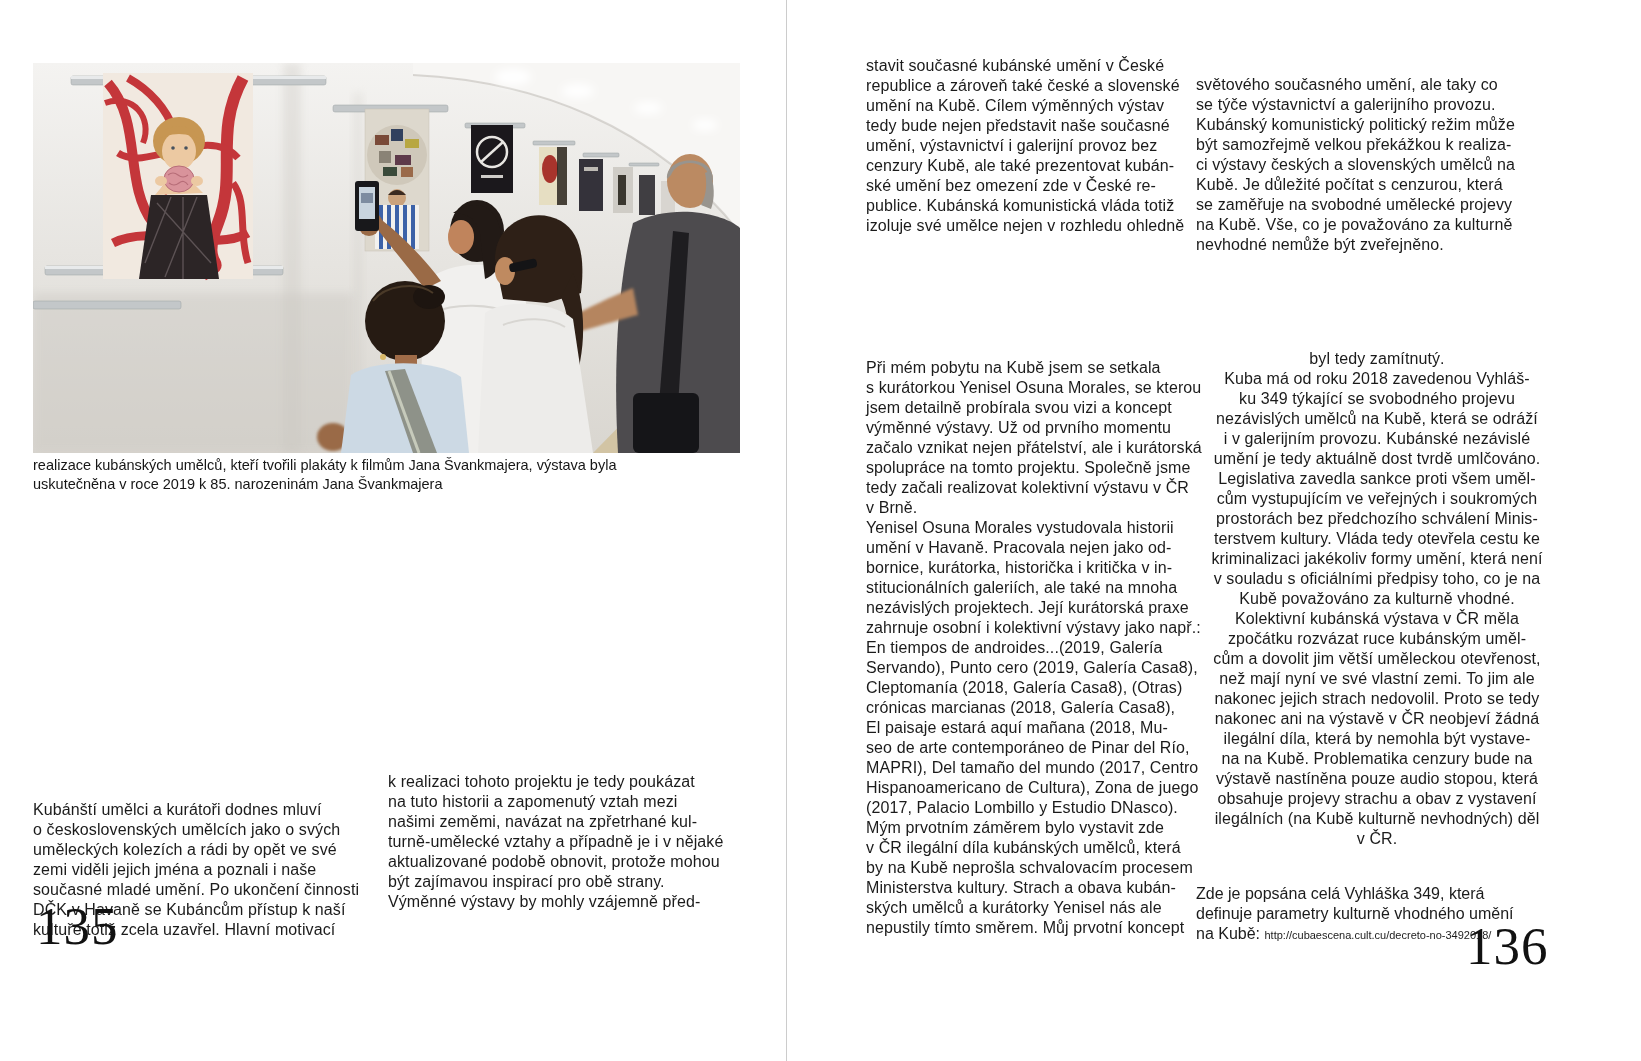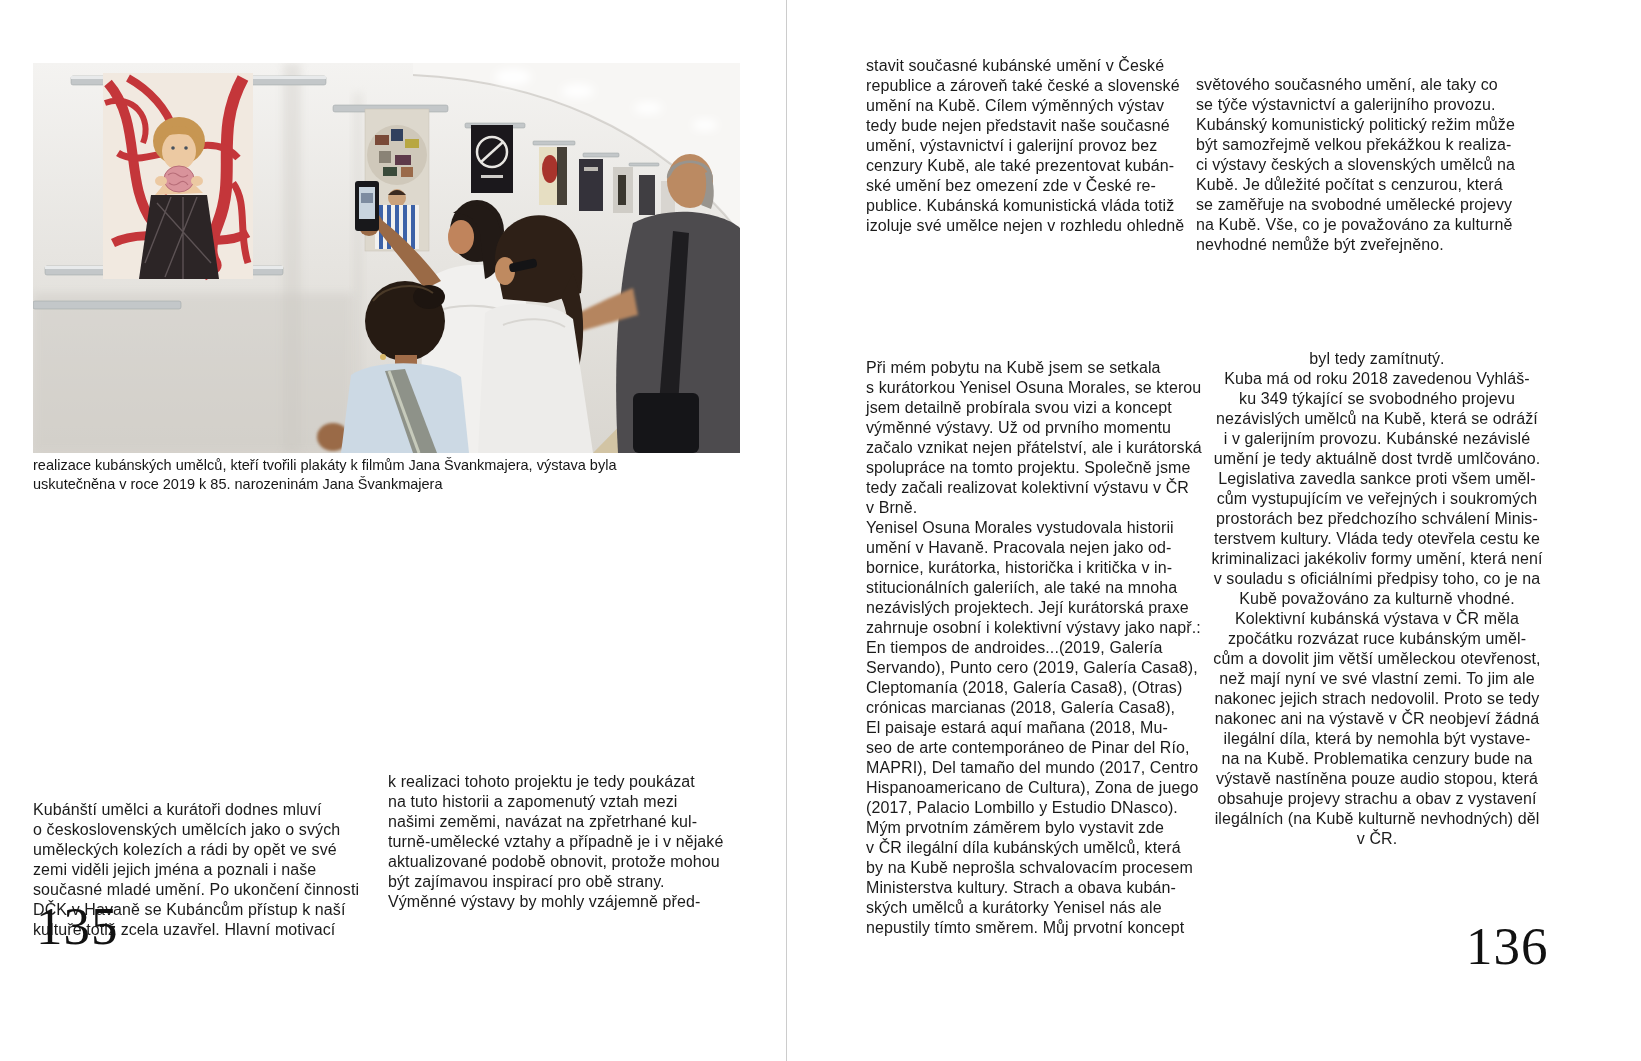--- a/index.html
+++ b/index.html
@@ -274,16 +274,19 @@
 než mají nyní ve své vlastní zemi. To jim ale
 nakonec jejich strach nedovolil. Proto se tedy
 nakonec ani na výstavě v ČR neobjeví žádná
 ilegální díla, která by nemohla být vystave-
 na na Kubě. Problematika cenzury bude na
 výstavě nastíněna pouze audio stopou, která
 obsahuje projevy strachu a obav z vystavení
 ilegálních (na Kubě kulturně nevhodných) děl
 v ČR.</div>
 
+  <div class="note"><span>Zde je popsána celá Vyhláška 349, která
+definuje parametry kulturně vhodného umění
+na Kubě: </span><span class="url-small">http://cubaescena.cult.cu/decreto-no-3492018/</span></div>
 
   <div class="pagenum pn-right">136</div>
 
 </div>
 
 </body></html>

